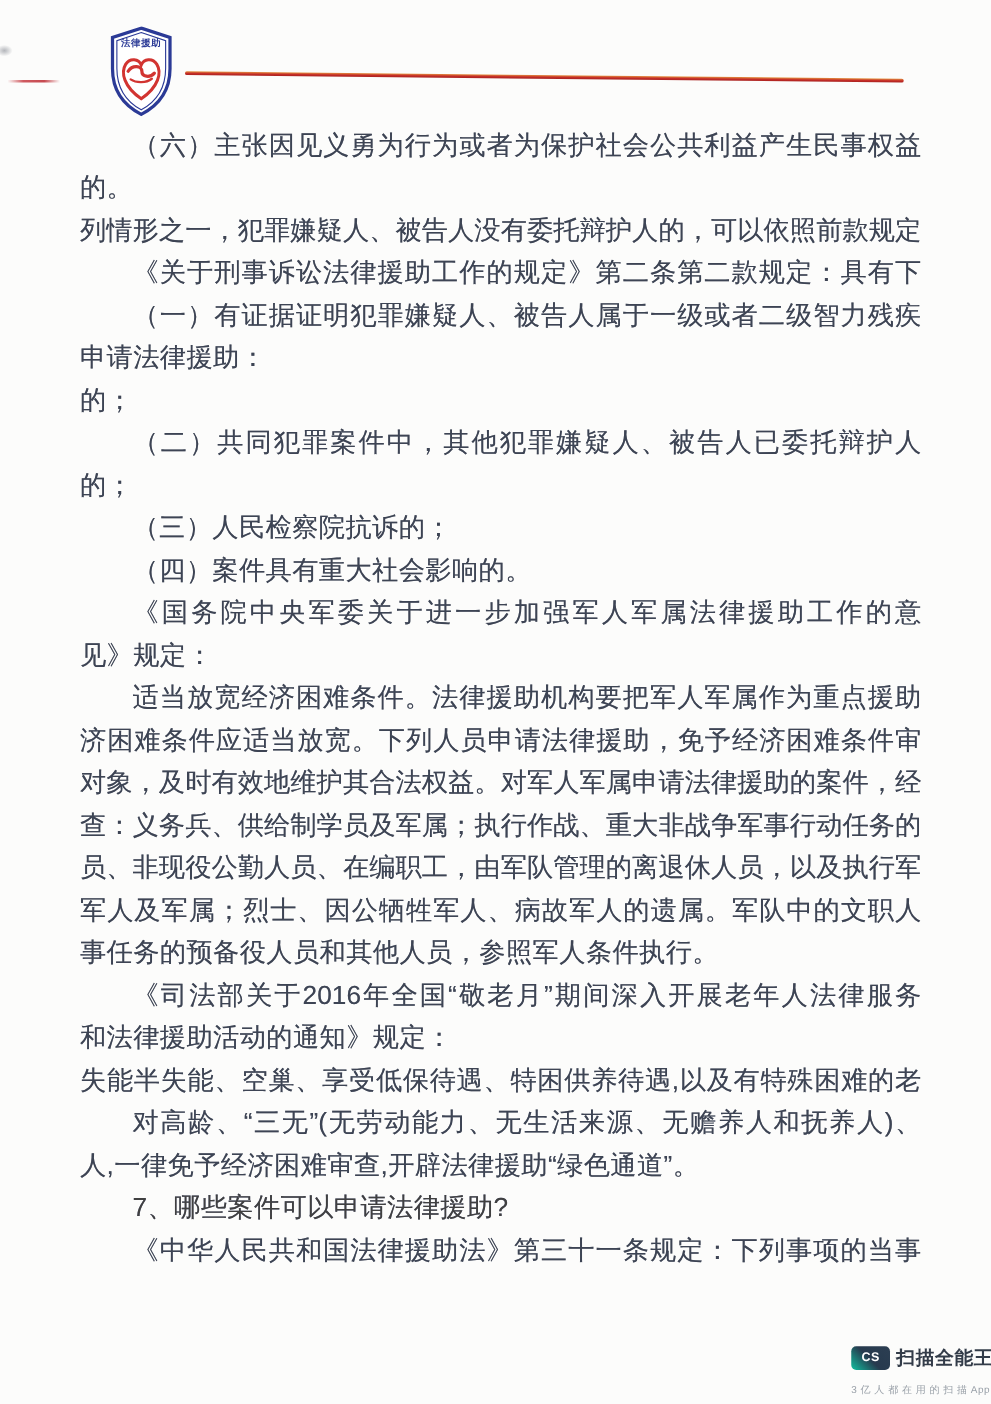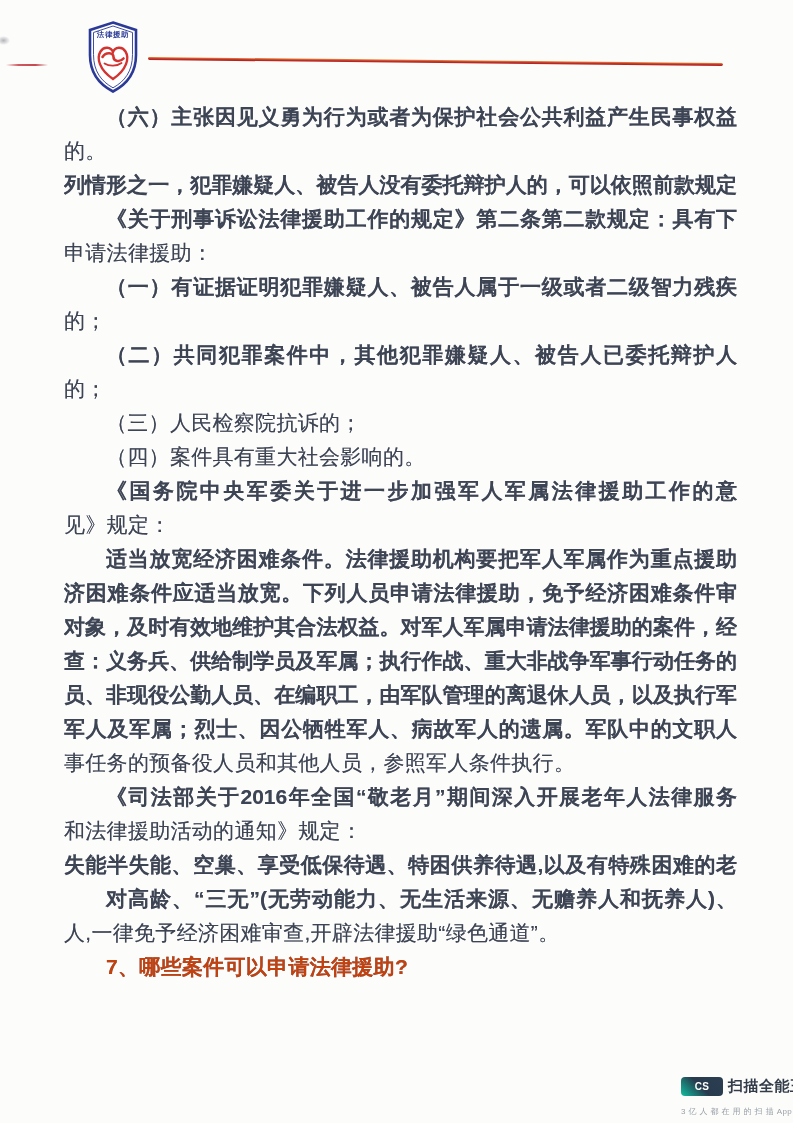--- a/index.html
+++ b/index.html
@@ -34,30 +34,29 @@
   }
   .line{
     height:34px;line-height:34px;overflow:hidden;
     letter-spacing:.3px;white-space:normal;
   }
   .line.j{
     text-align:justify;
     text-align-last:justify;
     text-justify:inter-character;
     letter-spacing:0;
-    font-weight:bold;
   }
   .line.indent{text-indent:42px;}
-  .line.heading{color:#c2410c;font-weight:700;text-shadow:0 0 .5px rgba(27,39,102,.6);}
+  .line.heading{color:#404040;font-weight:400;text-shadow:0 0 .5px rgba(27,39,102,.6);}
 
   
   .watermark{position:absolute;left:681px;top:1077px;width:100px;}
   .wm-row{display:flex;align-items:center;}
   .wm-icon{
-    width:42px;height:19px;border-radius:4px;flex:0 0 auto;
+    width:31px;height:19px;border-radius:4px;flex:0 0 auto;
     background:linear-gradient(225deg,#2c3e52 0%,#273a4e 52%,#10c0a0 100%);
     color:#ffffff;font-size:10px;font-weight:700;
     display:flex;align-items:center;justify-content:center;letter-spacing:.3px;
   }
   .wm-brand{
     margin-left:5px;font-size:15px;font-weight:700;color:#333c49;
     letter-spacing:.5px;white-space:nowrap;
   }
   .wm-tm{font-size:7px;color:#666d77;vertical-align:top;line-height:10px;}
   .wm-tagline{
@@ -84,42 +83,43 @@
   </div>
 
   <div class="rule-left"></div>
   <div class="rule-main"></div>
 
   <main class="text-block" id="doc-body">
       <div class="line j indent">（六）主张因见义勇为行为或者为保护社会公共利益产生民事权益</div>
       <div class="line">的。</div>
       <div class="line j">列情形之一，犯罪嫌疑人、被告人没有委托辩护人的，可以依照前款规定</div>
       <div class="line j indent">《关于刑事诉讼法律援助工作的规定》第二条第二款规定：具有下</div>
+      <div class="line j indent">（一）有证据证明犯罪嫌疑人、被告人属于一级或者二级智力残疾</div>
       <div class="line">申请法律援助：</div>
-      <div class="line j indent">（一）有证据证明犯罪嫌疑人、被告人属于一级或者二级智力残疾</div>
       <div class="line">的；</div>
       <div class="line j indent">（二）共同犯罪案件中，其他犯罪嫌疑人、被告人已委托辩护人</div>
       <div class="line">的；</div>
       <div class="line indent">（三）人民检察院抗诉的；</div>
       <div class="line indent">（四）案件具有重大社会影响的。</div>
       <div class="line j indent">《国务院中央军委关于进一步加强军人军属法律援助工作的意</div>
       <div class="line">见》规定：</div>
       <div class="line j indent">适当放宽经济困难条件。法律援助机构要把军人军属作为重点援助</div>
       <div class="line j">济困难条件应适当放宽。下列人员申请法律援助，免予经济困难条件审</div>
       <div class="line j">对象，及时有效地维护其合法权益。对军人军属申请法律援助的案件，经</div>
       <div class="line j">查：义务兵、供给制学员及军属；执行作战、重大非战争军事行动任务的</div>
       <div class="line j">员、非现役公勤人员、在编职工，由军队管理的离退休人员，以及执行军</div>
       <div class="line j">军人及军属；烈士、因公牺牲军人、病故军人的遗属。军队中的文职人</div>
       <div class="line">事任务的预备役人员和其他人员，参照军人条件执行。</div>
       <div class="line j indent">《司法部关于2016年全国“敬老月”期间深入开展老年人法律服务</div>
       <div class="line">和法律援助活动的通知》规定：</div>
       <div class="line j">失能半失能、空巢、享受低保待遇、特困供养待遇,以及有特殊困难的老</div>
       <div class="line j indent">对高龄、“三无”(无劳动能力、无生活来源、无赡养人和抚养人)、</div>
       <div class="line">人,一律免予经济困难审查,开辟法律援助“绿色通道”。</div>
       <div class="line indent heading">7、哪些案件可以申请法律援助?</div>
+      <div class="line j indent">《中华人民共和国法律援助法》第三十一条规定：下列事项的当事</div>
     </main>
 
   <div class="watermark">
     <div class="wm-row">
       <span class="wm-icon">CS</span>
       <span class="wm-brand"><span>扫描全能王</span><sup class="wm-tm">™</sup></span>
     </div>
     <div class="wm-tagline">3 亿 人 都 在 用 的 扫 描 App</div>
   </div>
 

